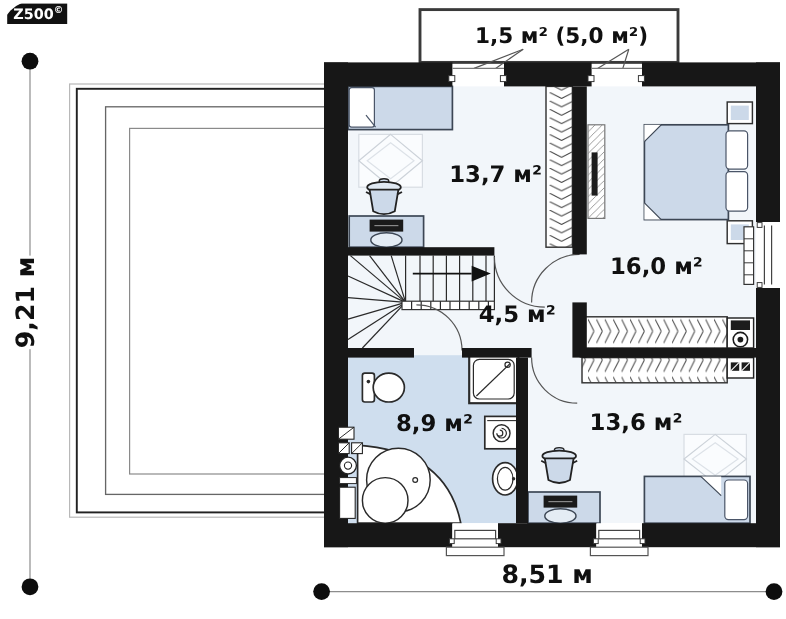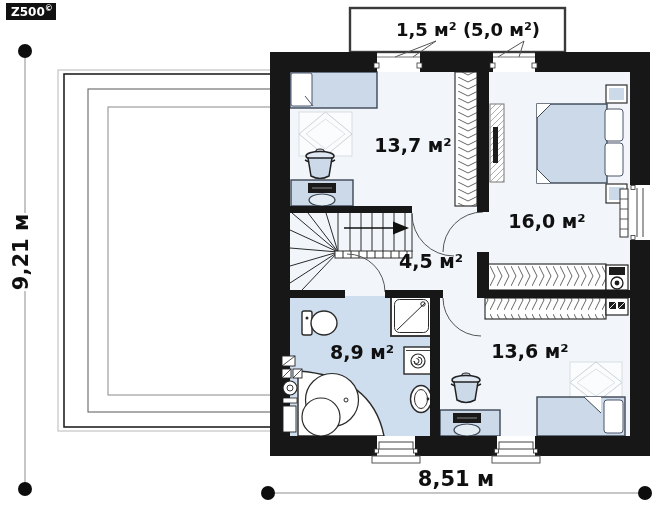--- a/index.html
+++ b/index.html
@@ -1,16 +1,16 @@
 <!DOCTYPE html>
 <html><head>
 <meta charset="utf-8">
 <style>
   html,body{margin:0;padding:0;background:#ffffff;}
-  .stage{position:relative;width:655px;height:516px;background:#ffffff;overflow:hidden;}
+  .stage{position:relative;width:655px;height:516px;background:#ffffff;overflow:hidden;border-radius:30px;}
   svg{display:block;}
   text{font-family:"DejaVu Sans","Liberation Sans",sans-serif;font-weight:bold;fill:#101010;}
   .roomlabel{font-size:19px;}
   .dimlabel{font-size:21px;}
   .balclabel{font-size:18px;}
   .logotext{font-size:12px;fill:#ffffff;}
   .wall{fill:#171717;stroke:none;}
   .furn{fill:#ccd9e9;stroke:#3c4654;stroke-width:1.4;}
   .whitebox{fill:#ffffff;stroke:#2f2f2f;stroke-width:1.2;}
   .thin{stroke:#555;stroke-width:1;fill:none;}

